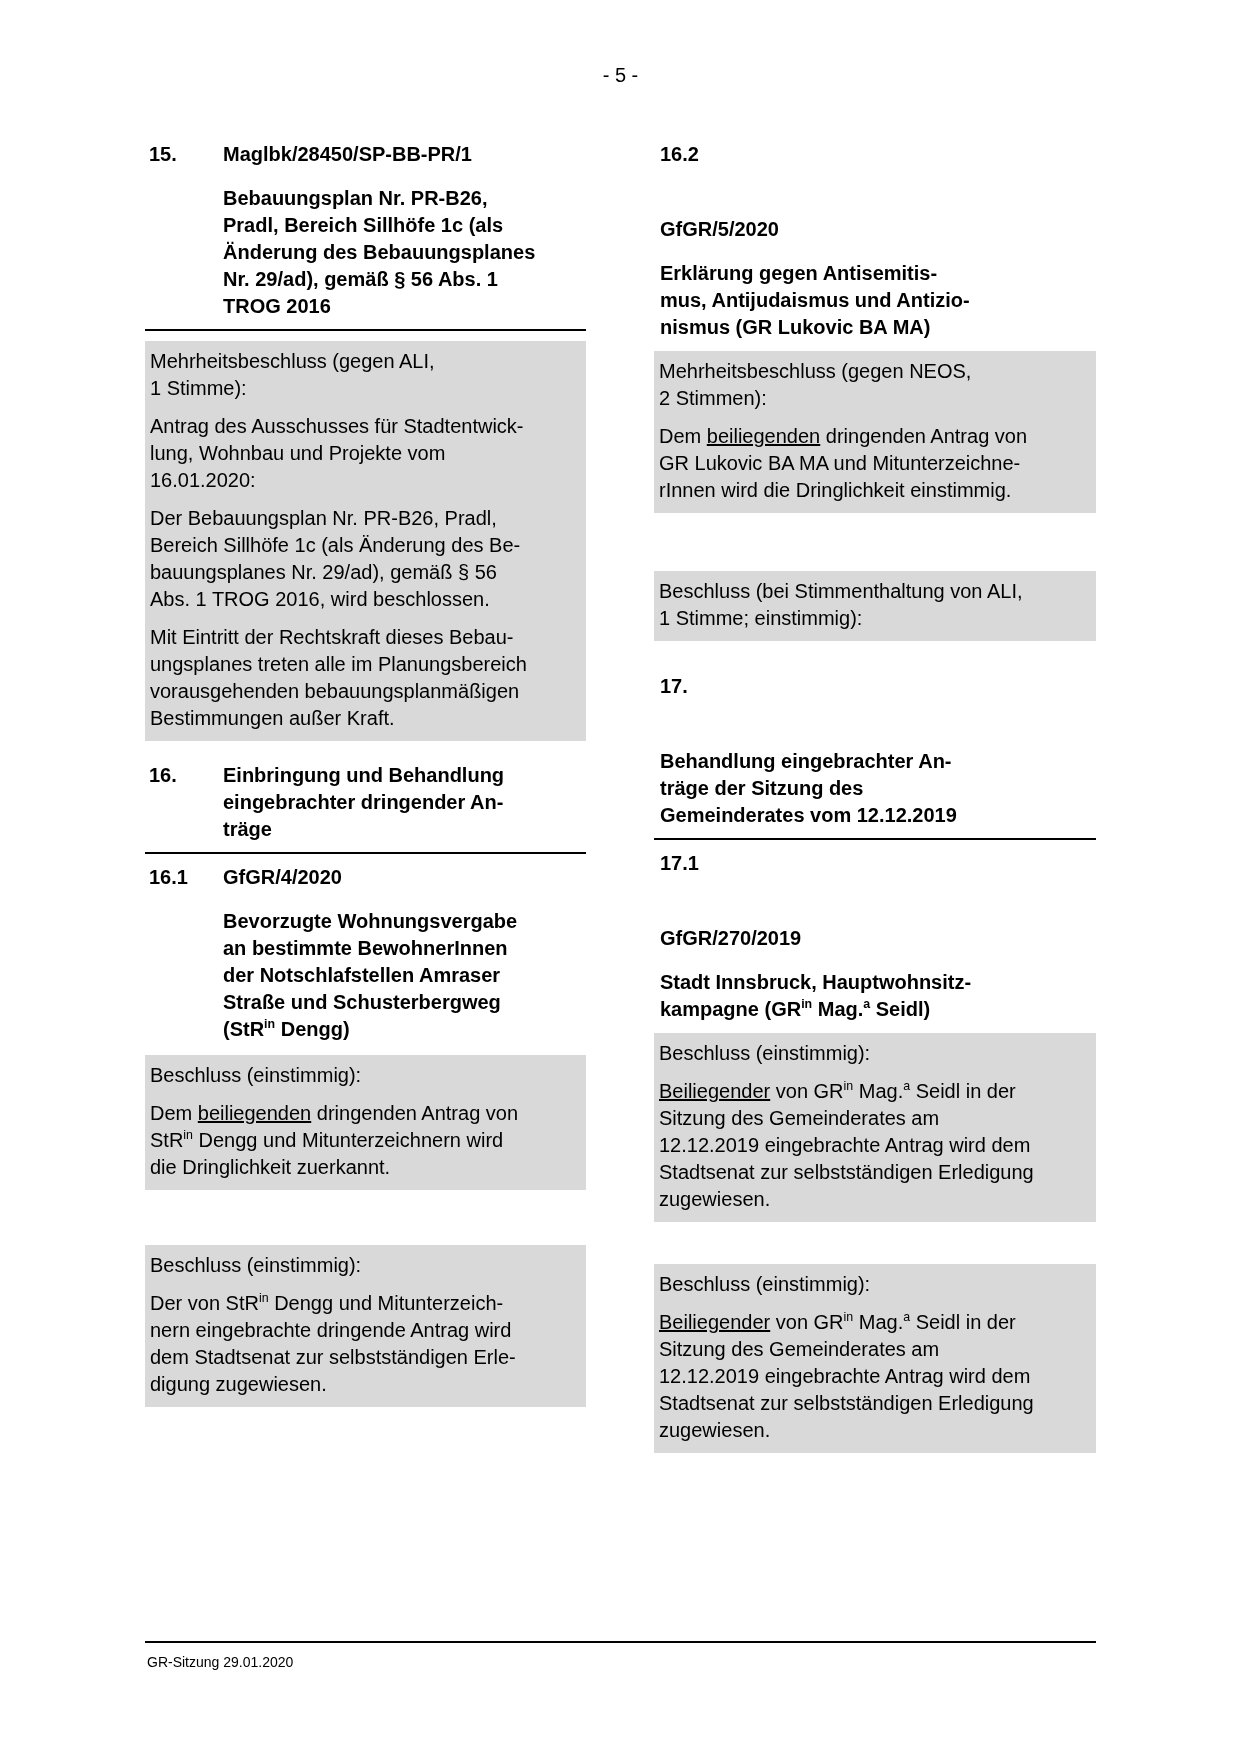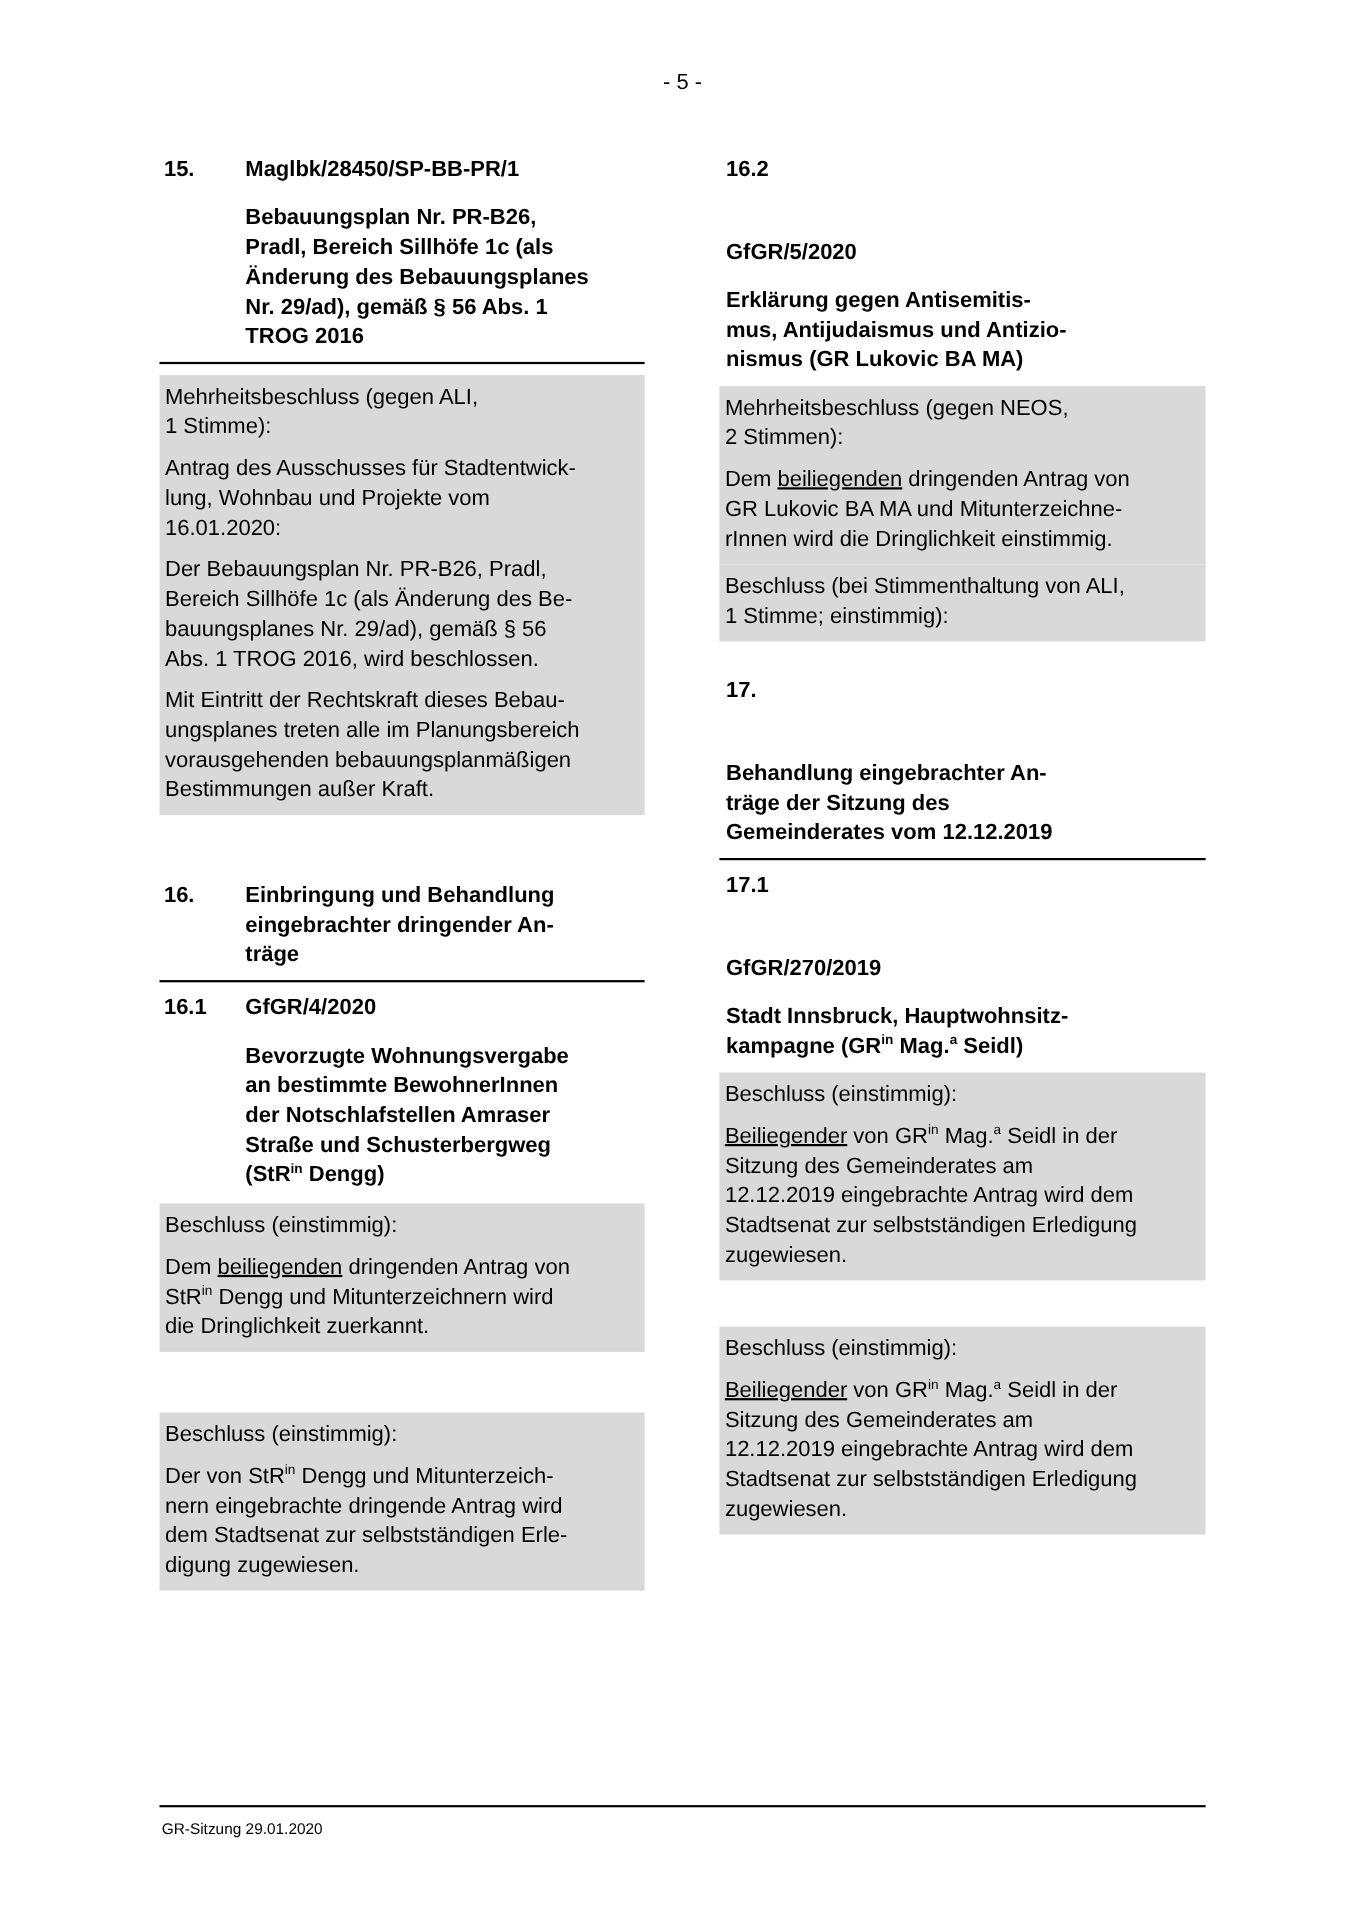--- a/index.html
+++ b/index.html
@@ -36,22 +36,22 @@
     padding:7px 8px 9px 5px;
   }
   .graybox p{margin:0 0 11px 0;white-space:pre-line;}
   .graybox p:last-child{margin-bottom:0;}
 
   .u{text-decoration:underline;}
   sup{font-size:0.62em;line-height:0;vertical-align:super;}
 
   
   .mt10{margin-top:10px;} .mt12{margin-top:12px;} .mt32{margin-top:32px;}
-  .mt42{margin-top:42px;} .mt50{margin-top:60px;} .mt55{margin-top:55px;}
-  .mt58{}
+  .mt42{margin-top:42px;} .mt50{margin-top:21px;} .mt55{margin-top:55px;}
+  .mt58{margin-top:58px;}
 
   .footer-rule{
     position:absolute;left:145px;width:951px;top:1641px;
     border-top:2px solid #000;height:0;
   }
   .footer-text{
     position:absolute;left:147px;top:1650px;
     font-size:14px;line-height:24px;white-space:pre-line;
   }
 </style>

